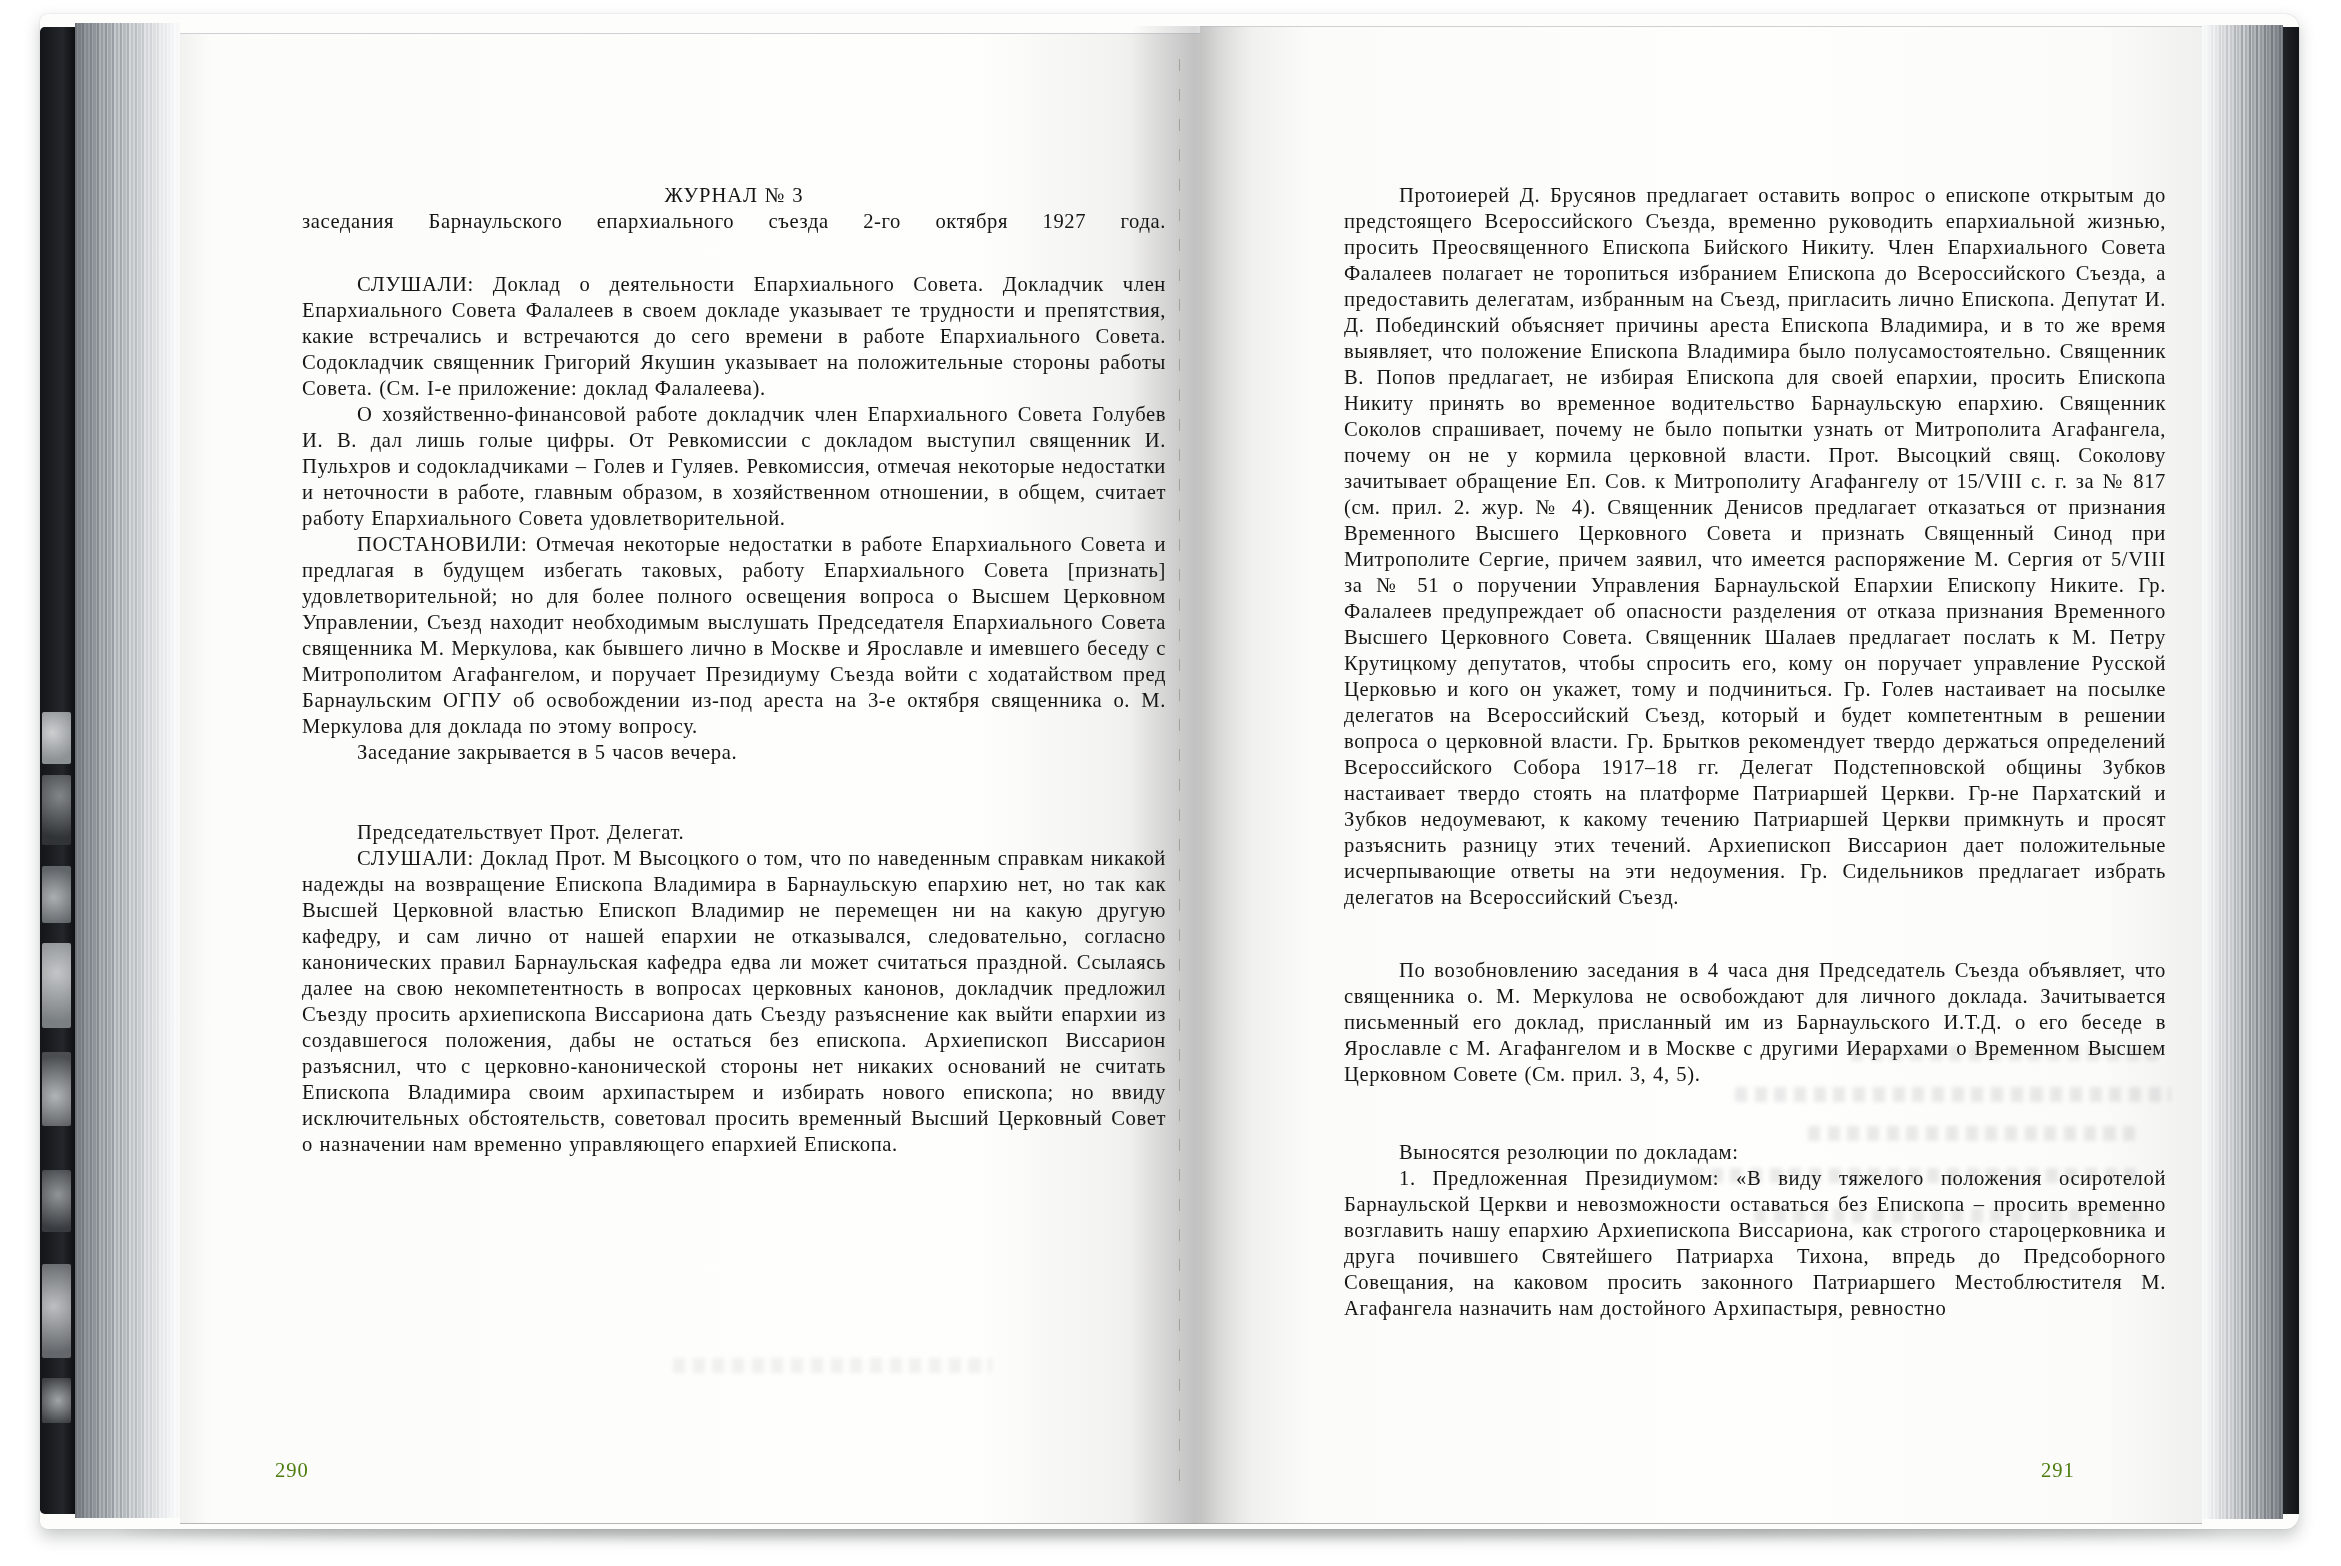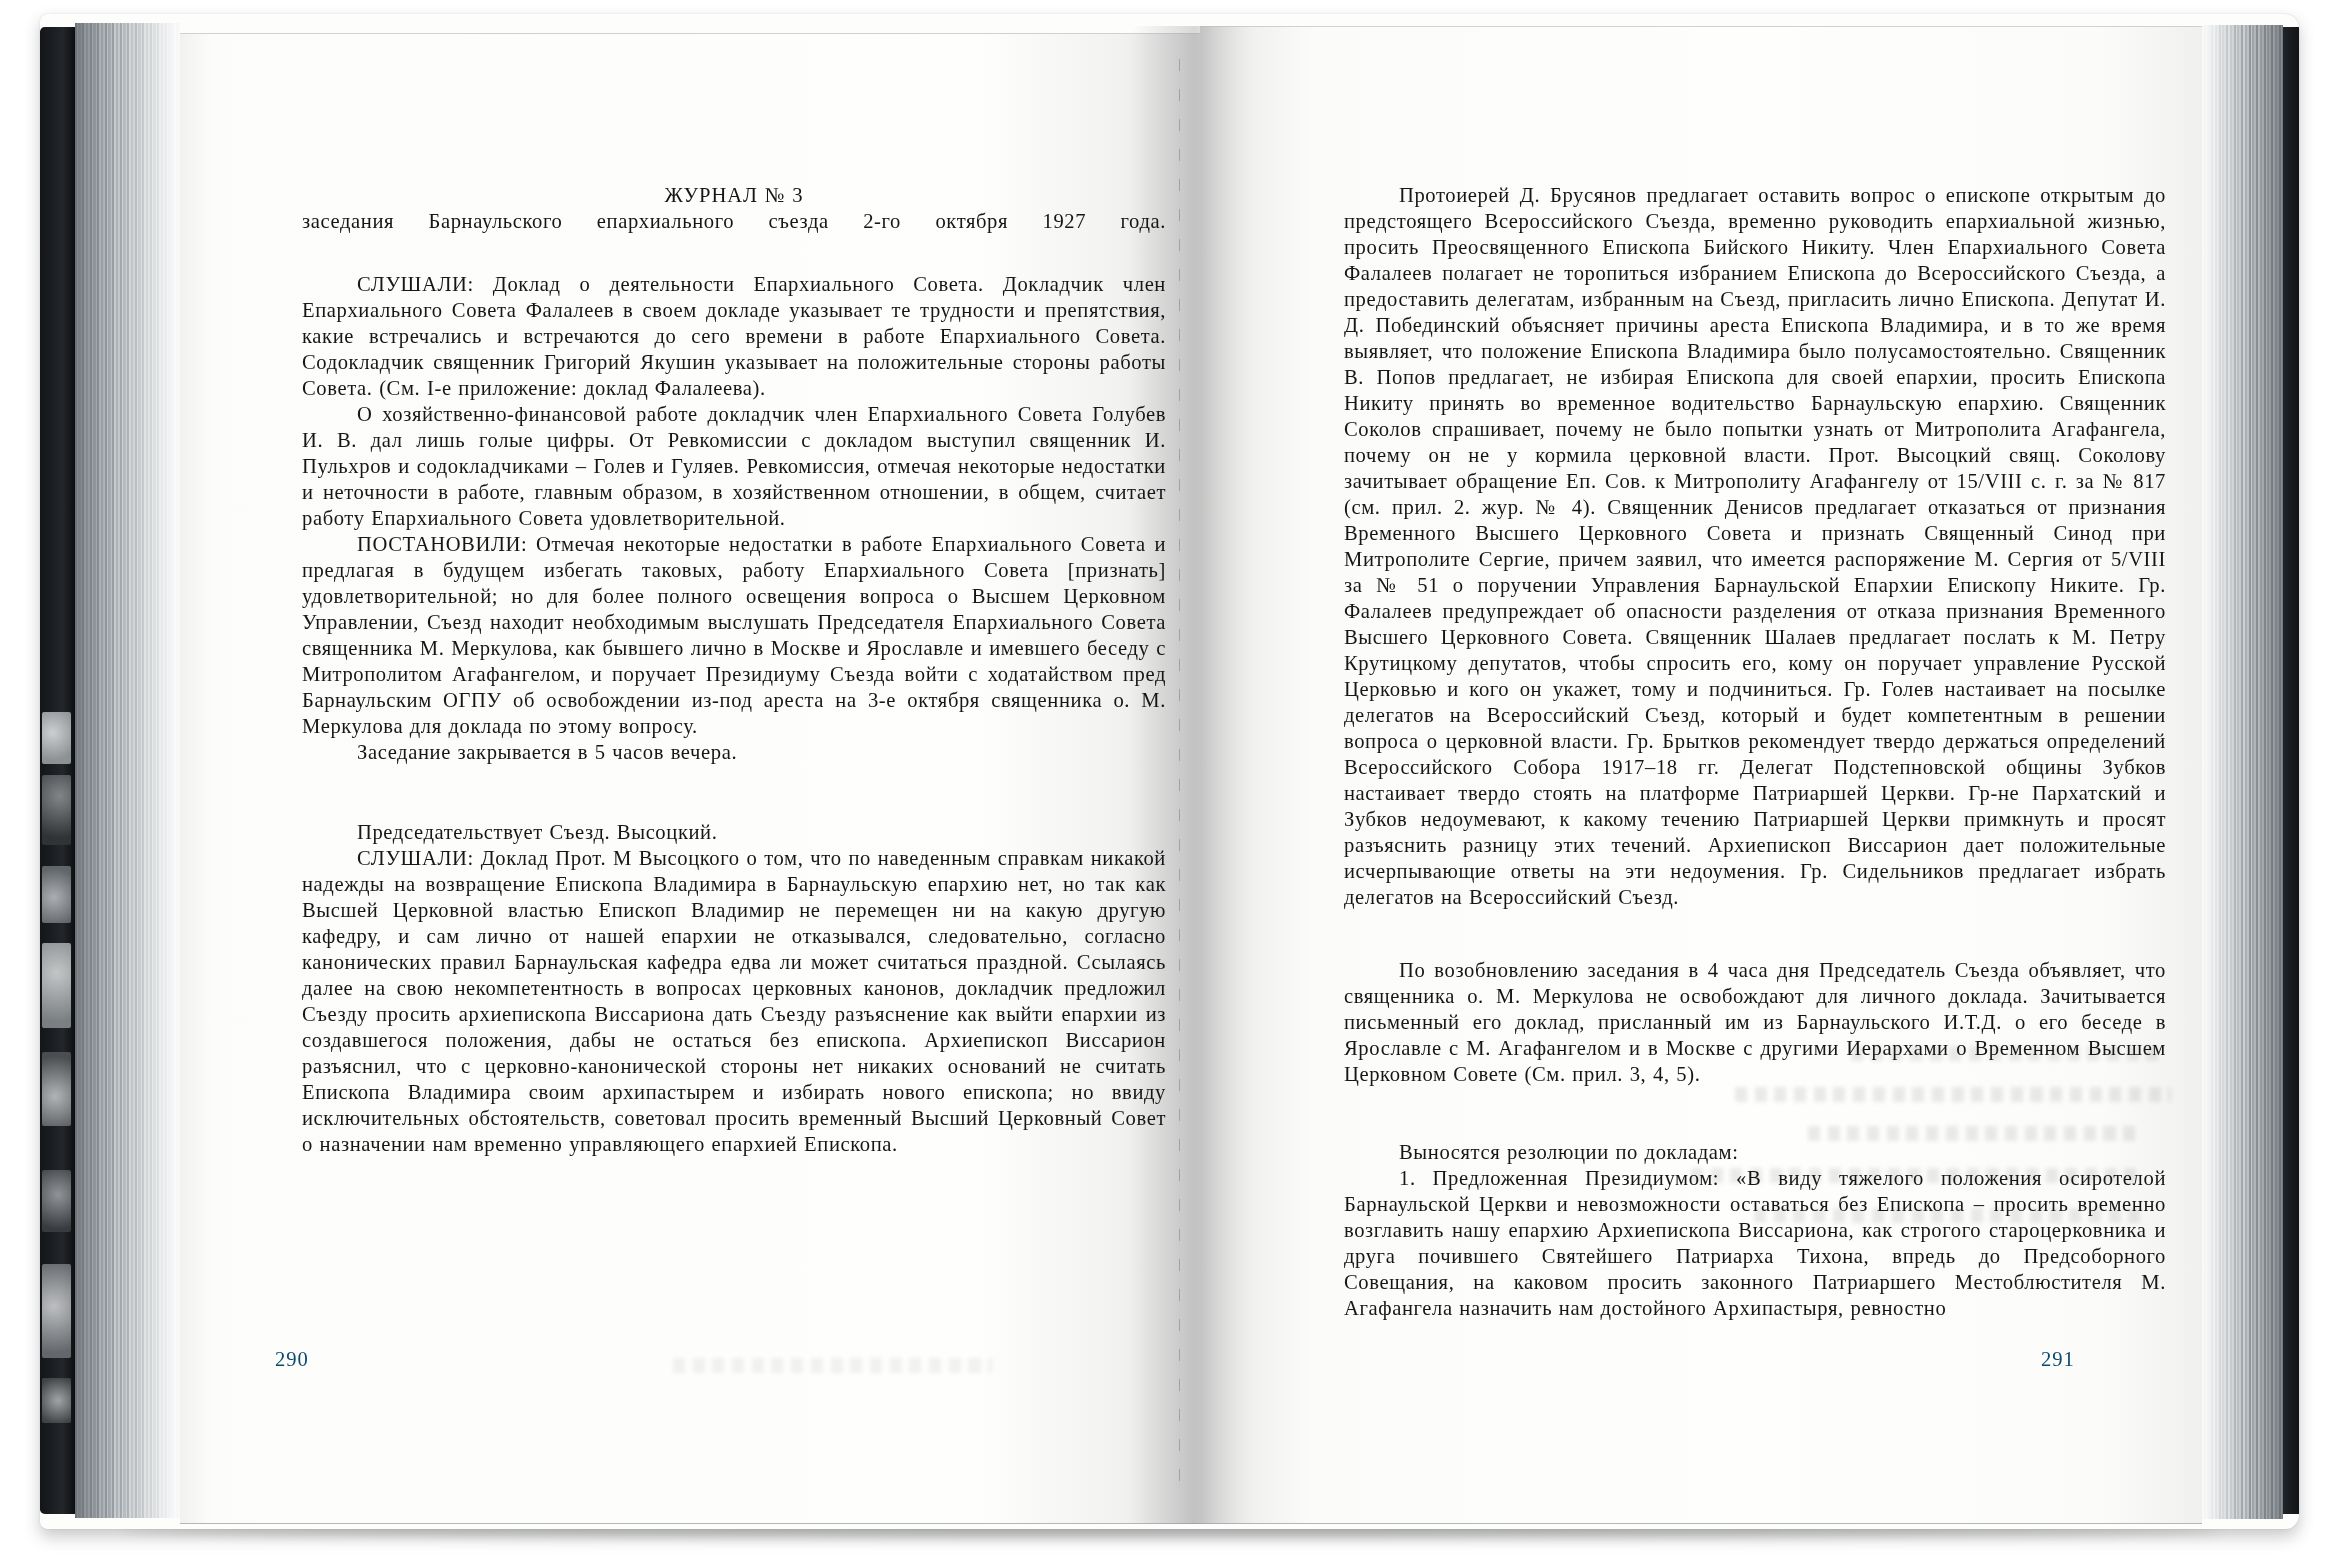--- a/index.html
+++ b/index.html
@@ -138,23 +138,23 @@
   }
   .journal-sub { text-align: left; }
   .journal-sub.fill { text-align: justify; text-align-last: justify; }
   .sp-a { height: 37px; }
   .sp-b { height: 27px; }
   .sp-c { height: 47px; }
   .sp-d { height: 52px; }
 
   .pagenum {
     position: absolute;
-    top: 1348px;
+    top: 1459px;
     font-size: 20.6px;
-    color: #0c4a6e;
+    color: #4d7c0f;
     letter-spacing: 0.9px;
     z-index: 6;
   }
   .pagenum-left  { left: 275px; }
   .pagenum-right { left: 2041px; }
 
   
   .bleed {
     position: absolute;
     height: 15px;
@@ -206,21 +206,21 @@
 <div class="text-block text-left">
   <div class="journal-heading">ЖУРНАЛ № 3</div>
   <div class="journal-sub fill">заседания Барнаульского епархиального съезда 2-го октября 1927 года.</div>
   <div class="sp-a"></div>
   <p>СЛУШАЛИ: Доклад о деятельности Епархиального Совета. Докладчик член Епархиального Совета Фалалеев в своем докладе указывает те трудности и препятствия, какие встречались и встречаются до сего времени в работе Епархиального Совета. Содокладчик священник Григорий Якушин указывает на положительные стороны работы Совета. (См. I-е приложение: доклад Фалалеева).</p>
   <p>О хозяйственно-финансовой работе докладчик член Епархиального Совета Голубев И. В. дал лишь голые цифры. От Ревкомиссии с докладом выступил священник И. Пульхров и содокладчиками – Голев и Гуляев. Ревкомиссия, отмечая некоторые недостатки и неточности в работе, главным образом, в хозяйственном отношении, в общем, считает работу Епархиального Совета удовлетворительной.</p>
   <p>ПОСТАНОВИЛИ: Отмечая некоторые недостатки в работе Епархиального Совета и предлагая в будущем избегать таковых, работу Епархиального Совета [признать] удовлетворительной; но для более полного освещения вопроса о Высшем Церковном Управлении, Съезд находит необходимым выслушать Председателя Епархиального Совета священника М. Меркулова, как бывшего лично в Москве и Ярославле и имевшего беседу с Митрополитом Агафангелом, и поручает Президиуму Съезда войти с ходатайством пред Барнаульским ОГПУ об освобождении из-под ареста на 3-е октября священника о. М. Меркулова для доклада по этому вопросу.</p>
   <p>Заседание закрывается в 5 часов вечера.</p>
   <div class="sp-b"></div>
   <div class="sp-b"></div>
-  <p>Председательствует Съезд. Высоцкий.</p>
+  <p>Председательствует Прот. Делегат.</p>
   <p>СЛУШАЛИ: Доклад Прот. М Высоцкого о том, что по наведенным справкам никакой надежды на возвращение Епископа Владимира в Барнаульскую епархию нет, но так как Высшей Церковной властью Епископ Владимир не перемещен ни на какую другую кафедру, и сам лично от нашей епархии не отказывался, следовательно, согласно канонических правил Барнаульская кафедра едва ли может считаться праздной. Ссылаясь далее на свою некомпетентность в вопросах церковных канонов, докладчик предложил Съезду просить архиепископа Виссариона дать Съезду разъяснение как выйти епархии из создавшегося положения, дабы не остаться без епископа. Архиепископ Виссарион разъяснил, что с церковно-канонической стороны нет никаких оснований не считать Епископа Владимира своим архипастырем и избирать нового епископа; но ввиду исключительных обстоятельств, советовал просить временный Высший Церковный Совет о назначении нам временно управляющего епархией Епископа.</p>
 </div>
 <div class="pagenum pagenum-left">290</div>
 
 <div class="text-block text-right">
   <p>Протоиерей Д. Брусянов предлагает оставить вопрос о епископе открытым до предстоящего Всероссийского Съезда, временно руководить епархиальной жизнью, просить Преосвященного Епископа Бийского Никиту. Член Епархиального Совета Фалалеев полагает не торопиться избранием Епископа до Всероссийского Съезда, а предоставить делегатам, избранным на Съезд, пригласить лично Епископа. Депутат И. Д. Побединский объясняет причины ареста Епископа Владимира, и в то же время выявляет, что положение Епископа Владимира было полусамостоятельно. Священник В. Попов предлагает, не избирая Епископа для своей епархии, просить Епископа Никиту принять во временное водительство Барнаульскую епархию. Священник Соколов спрашивает, почему не было попытки узнать от Митрополита Агафангела, почему он не у кормила церковной власти. Прот. Высоцкий свящ. Соколову зачитывает обращение Еп. Сов. к Митрополиту Агафангелу от 15/VIII с. г. за № 817 (см. прил. 2. жур. № 4). Священник Денисов предлагает отказаться от признания Временного Высшего Церковного Совета и признать Священный Синод при Митрополите Сергие, причем заявил, что имеется распоряжение М. Сергия от 5/VIII за № 51 о поручении Управления Барнаульской Епархии Епископу Никите. Гр. Фалалеев предупреждает об опасности разделения от отказа признания Временного Высшего Церковного Совета. Священник Шалаев предлагает послать к М. Петру Крутицкому депутатов, чтобы спросить его, кому он поручает управление Русской Церковью и кого он укажет, тому и подчиниться. Гр. Голев настаивает на посылке делегатов на Всероссийский Съезд, который и будет компетентным в решении вопроса о церковной власти. Гр. Брытков рекомендует твердо держаться определений Всероссийского Собора 1917–18 гг. Делегат Подстепновской общины Зубков настаивает твердо стоять на платформе Патриаршей Церкви. Гр-не Пархатский и Зубков недоумевают, к какому течению Патриаршей Церкви примкнуть и просят разъяснить разницу этих течений. Архиепископ Виссарион дает положительные исчерпывающие ответы на эти недоумения. Гр. Сидельников предлагает избрать делегатов на Всероссийский Съезд.</p>
   <div class="sp-c"></div>
   <p>По возобновлению заседания в 4 часа дня Председатель Съезда объявляет, что священника о. М. Меркулова не освобождают для личного доклада. Зачитывается письменный его доклад, присланный им из Барнаульского И.Т.Д. о его беседе в Ярославле с М. Агафангелом и в Москве с другими Иерархами о Временном Высшем Церковном Совете (См. прил. 3, 4, 5).</p>
   <div class="sp-d"></div>
   <p>Выносятся резолюции по докладам:</p>

